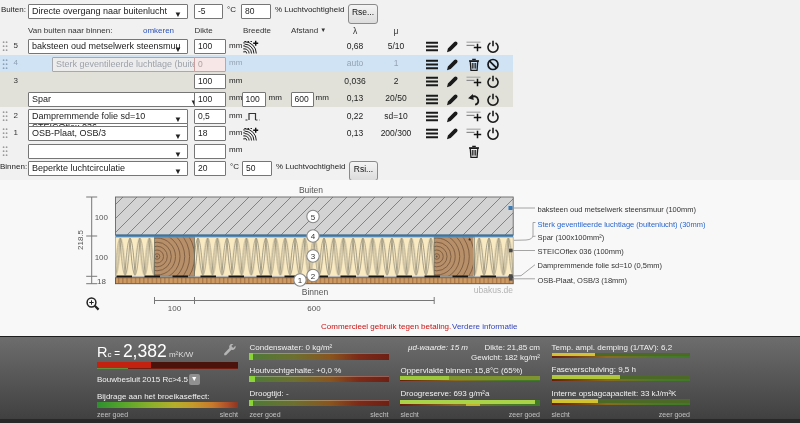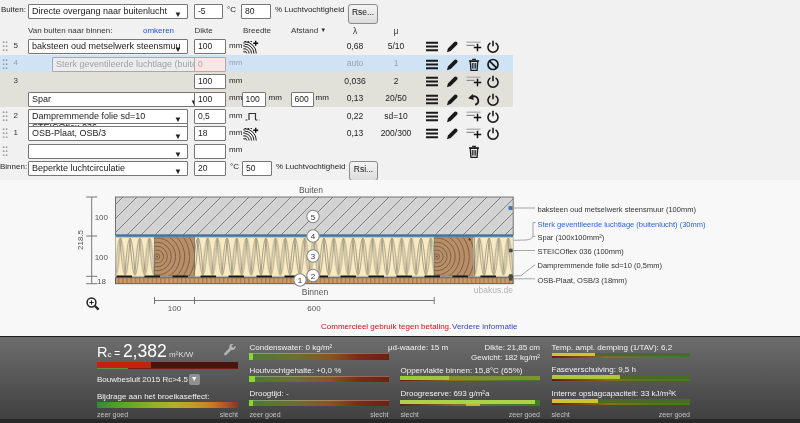--- a/index.html
+++ b/index.html
@@ -419,21 +419,21 @@
 <div class="abs wt" style="left:249.5px;top:29px;">Houtvochtgehalte: +0,0 %</div>
 <div class="abs" style="left:249px;top:39.2px;width:139.5px;height:6.2px;background:linear-gradient(to right,#4c7a38,#6c7030 32%,#89551f 58%,#7c2b18 78%,#6e2014);box-shadow:inset 0 1px 0 rgba(255,255,255,0.28);">
         <div class="abs" style="left:0;top:0;width:6px;height:6.2px;background:#8ad437;"></div>
       </div>
 <div class="abs wt" style="left:249.5px;top:52.6px;">Droogtijd: -</div>
 <div class="abs" style="left:249px;top:63px;width:139.5px;height:6.2px;background:linear-gradient(to right,#4c7a38,#6c7030 32%,#89551f 58%,#7c2b18 78%,#6e2014);box-shadow:inset 0 1px 0 rgba(255,255,255,0.28);">
         <div class="abs" style="left:0;top:0;width:3.5px;height:6.2px;background:#8ad437;"></div>
       </div>
 <div class="abs gl" style="left:249.5px;top:74.6px;">zeer goed</div>
 <div class="abs gl" style="left:249px;top:74.6px;width:139.5px;text-align:right;">slecht</div>
-<div class="abs wt" style="left:388px;top:6.6px;">μd-waarde: 15 m</div>
+<div class="abs wt" style="left:408px;top:6.6px;font-style:italic;">μd-waarde: 15 m</div>
 <div class="abs wt" style="left:400px;top:6.6px;width:140px;text-align:right;">Dikte: 21,85 cm</div>
 <div class="abs wt" style="left:400px;top:16.8px;width:140px;text-align:right;">Gewicht: 182 kg/m²</div>
 <div class="abs wt" style="left:400.5px;top:29px;">Oppervlakte binnen: 15,8°C (65%)</div>
 <div class="abs" style="left:400px;top:39.2px;width:140px;height:5.8px;background:linear-gradient(to right,#6a1c10,#8a6a20 40%,#4a7a28 75%,#3f7a28);">
         <div class="abs" style="left:0;top:0;width:49px;height:3.9px;background:#9cc83c;"></div>
         <div class="abs" style="left:49px;top:0;width:91px;height:3.9px;background:#7d9431;"></div>
       </div>
 <div class="abs wt" style="left:400.5px;top:52.6px;">Droogreserve: 693 g/m²a</div>
 <div class="abs" style="left:400px;top:63px;width:140px;height:6.2px;background:linear-gradient(to right,#6a1c10,#8a6a20 40%,#4a7a28 75%,#3f7a28);">
         <div class="abs" style="left:0;top:0;width:135px;height:4.2px;background:#abd34a;"></div>

